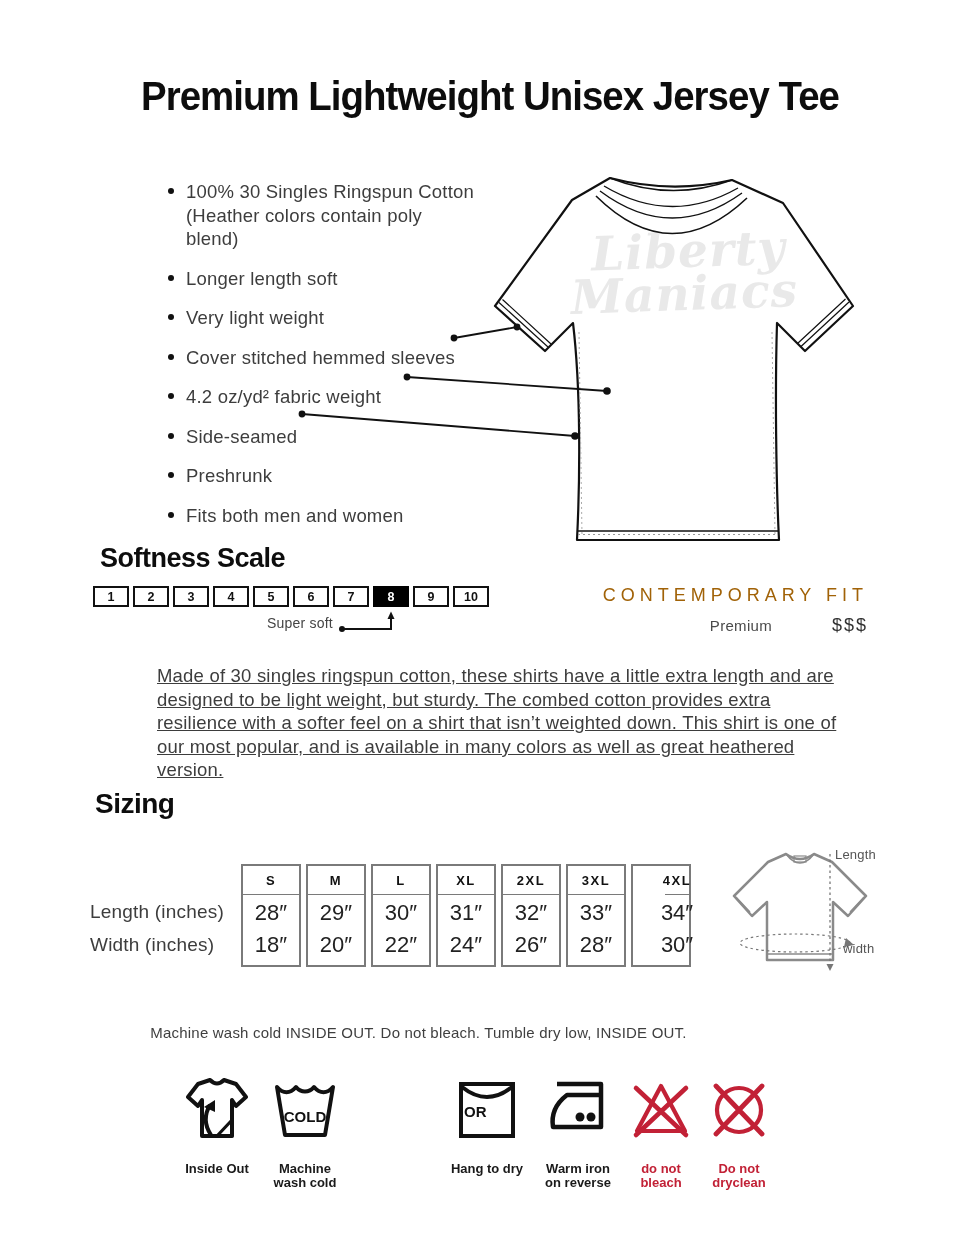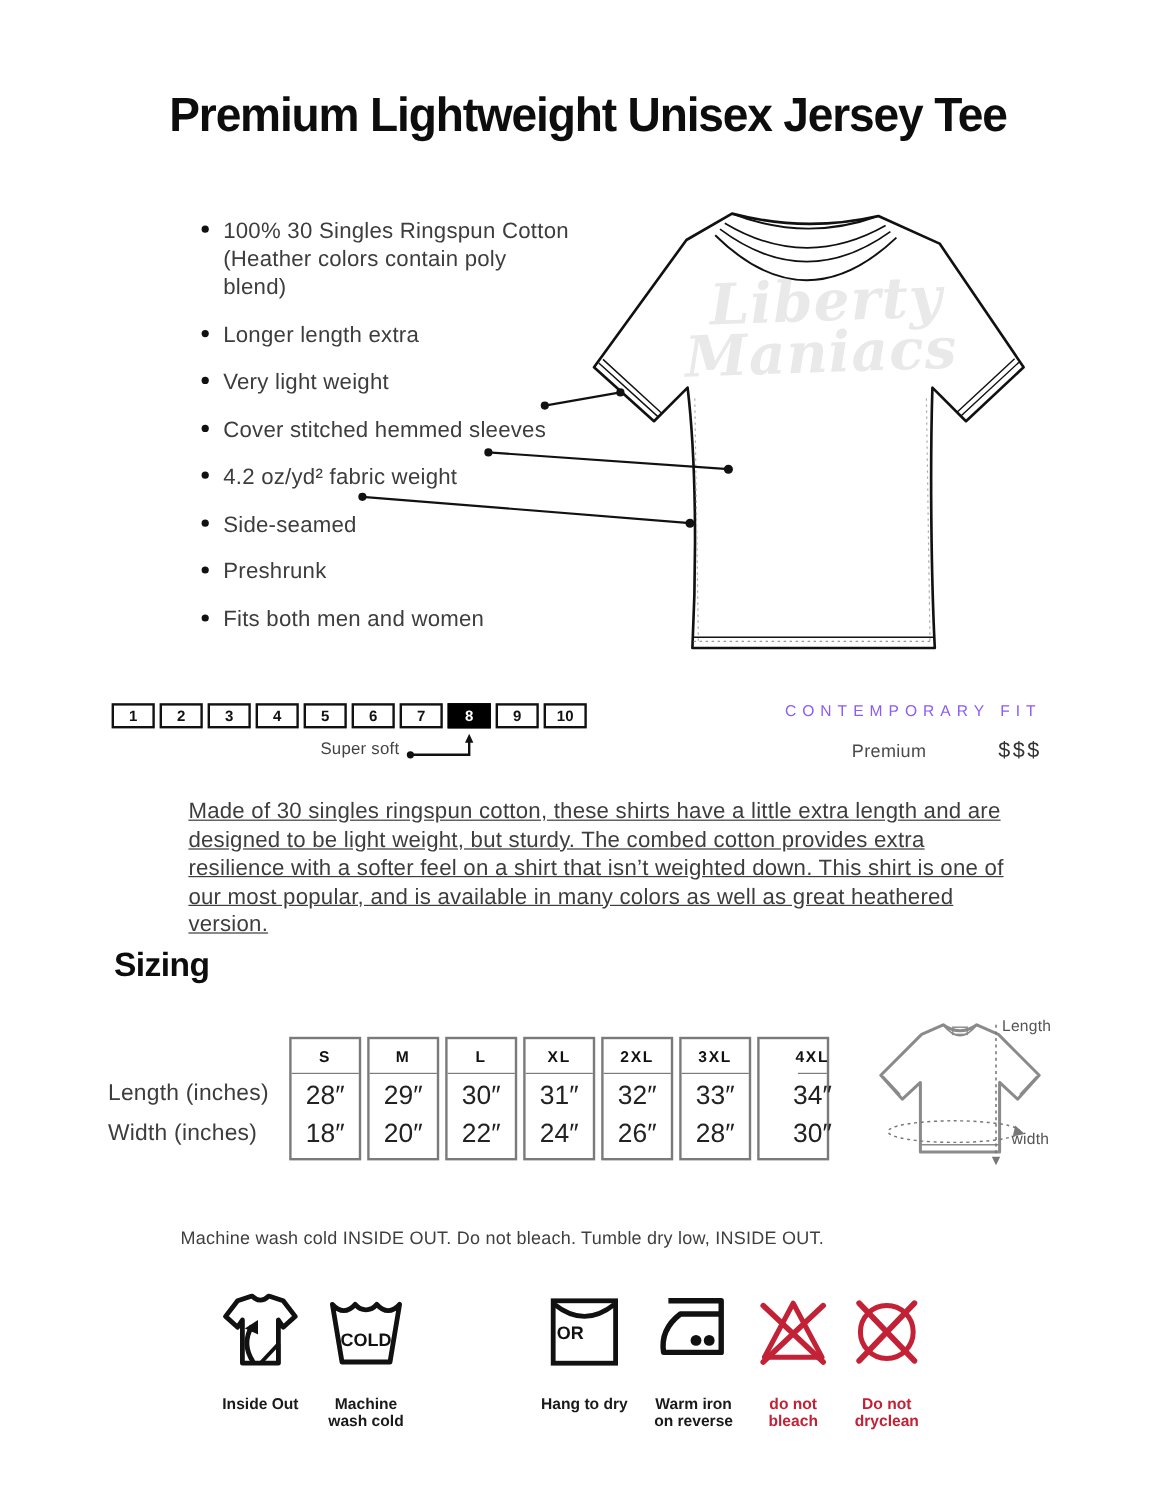--- a/index.html
+++ b/index.html
@@ -28,21 +28,21 @@
   #scale-row { position:absolute; left:93px; top:586px; display:flex; }
   .scale-box {
     width:36px; height:21px; border:2.5px solid #111; margin-right:4px;
     display:flex; align-items:center; justify-content:center;
     font-size:12.5px; font-weight:700; color:#111; background:#fff;
   }
   .scale-box.filled { background:#000; color:#fff; border-color:#000; }
   #super-soft { position:absolute; left:267px; top:615px; font-size:14px; color:#444; letter-spacing:.2px; }
   #super-soft-arrow { position:absolute; left:336px; top:610px; }
   
-  #fit-label { position:absolute; right:112px; top:585px; font-size:13px; letter-spacing:5px; color:#8b5cf6; font-weight:500; }
+  #fit-label { position:absolute; right:112px; top:585px; font-size:18px; letter-spacing:5px; color:#a16207; font-weight:500; }
   #fit-sub { position:absolute; right:112px; top:615px; display:flex; align-items:baseline;gap:42px; }
   #fit-tier { font-size:15px; color:#4a4a4a; margin-right:18px; letter-spacing:.3px; }
   #fit-price { font-size:18px; color:#333; letter-spacing:2px; }
   
   #description { position:absolute; left:157px; top:664px; width:692px; font-size:18.5px; line-height:23.6px; color:#3d3d3d; letter-spacing:.2px;text-decoration:underline; }
   
   #sizing-heading { position:absolute; left:95px; top:788px; font-size:28px; font-weight:800; letter-spacing:-.5px; color:#0d0d0d; }
   .row-label { position:absolute; left:90px; font-size:19px; color:#3d3d3d; letter-spacing:.2px; }
   #size-table { position:absolute; left:241px; top:864px; display:flex; }
   .size-col { width:60px; border:2px solid #7a7a7a; margin-right:5px; background:#fff; }
@@ -73,21 +73,21 @@
 
   <h1 id="title">Premium Lightweight Unisex Jersey Tee</h1>
 
   <ul id="features">
     <li>
         <span class="feat-dot"></span>
         <span class="feat-text">100% 30 Singles Ringspun Cotton (Heather colors contain poly blend)</span>
       </li>
     <li>
         <span class="feat-dot"></span>
-        <span class="feat-text">Longer length extra</span>
+        <span class="feat-text">Longer length soft</span>
       </li>
     <li>
         <span class="feat-dot"></span>
         <span class="feat-text">Very light weight</span>
       </li>
     <li>
         <span class="feat-dot"></span>
         <span class="feat-text">Cover stitched hemmed sleeves</span>
       </li>
     <li>
@@ -137,20 +137,21 @@
     <g fill="#111">
       <circle cx="174" cy="178" r="3.4"></circle>
         <circle cx="237" cy="167" r="3.4"></circle>
       <circle cx="127" cy="217" r="3.4"></circle>
         <circle cx="327" cy="231" r="3.8"></circle>
       <circle cx="22" cy="254" r="3.4"></circle>
         <circle cx="295" cy="276" r="3.8"></circle>
     </g>
   </svg>
 
+  <h2 id="softness-heading">Softness Scale</h2>
   <div id="scale-row">
     <div class="scale-box">1</div>
     <div class="scale-box">2</div>
     <div class="scale-box">3</div>
     <div class="scale-box">4</div>
     <div class="scale-box">5</div>
     <div class="scale-box">6</div>
     <div class="scale-box">7</div>
     <div class="scale-box filled">8</div>
     <div class="scale-box">9</div>

